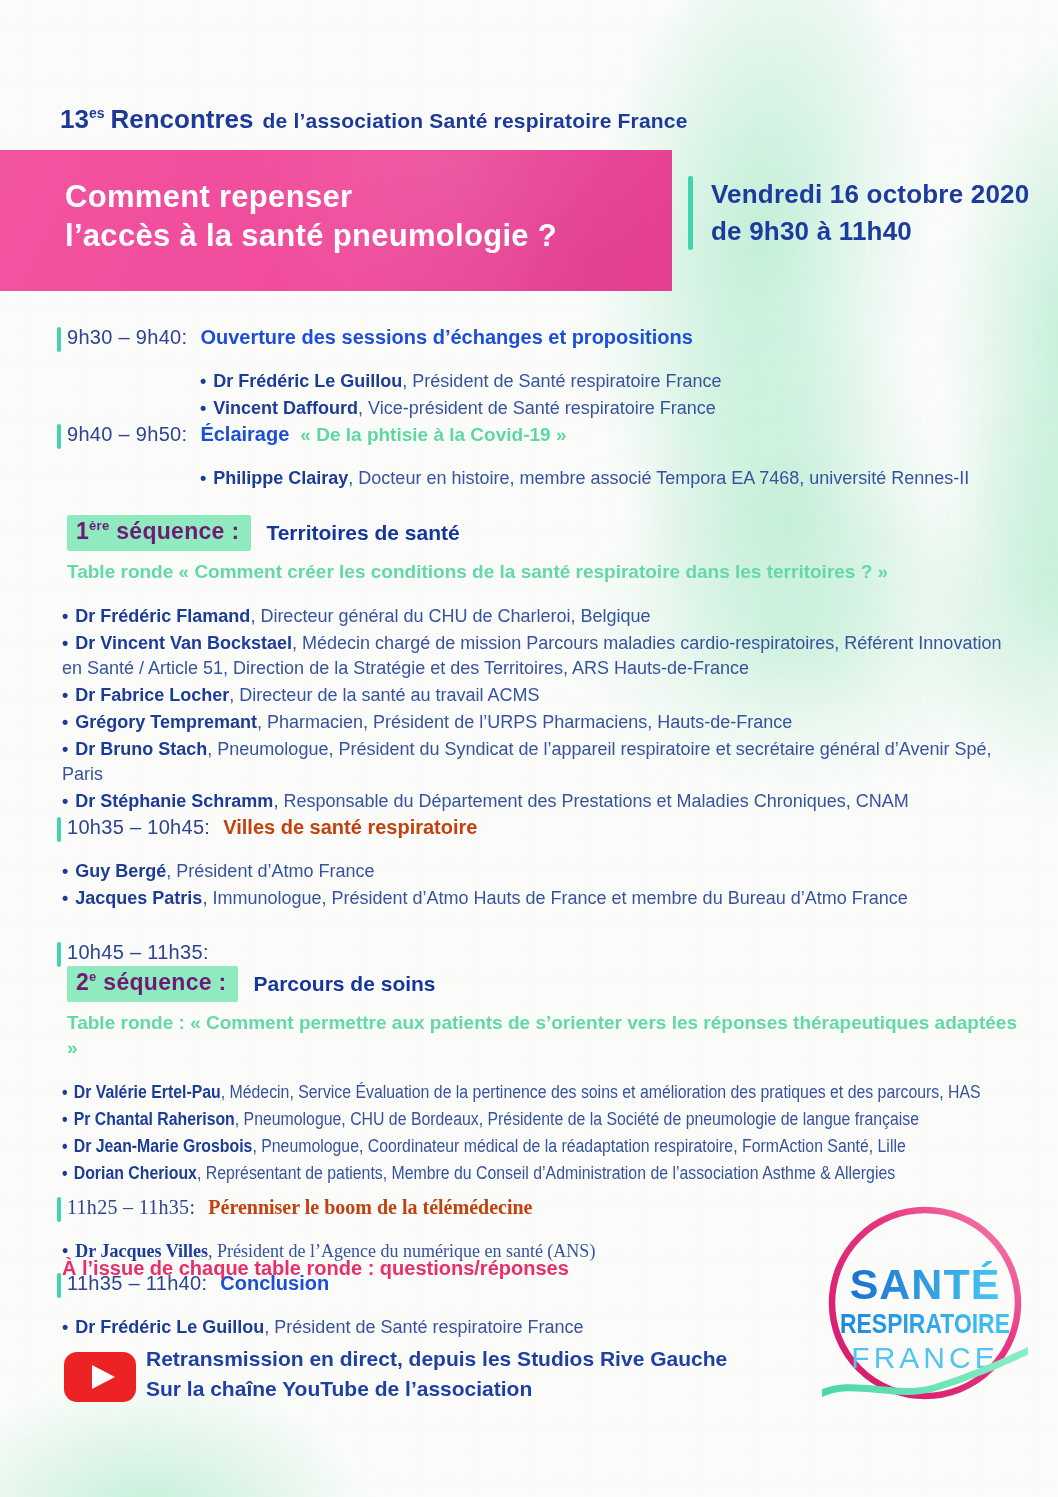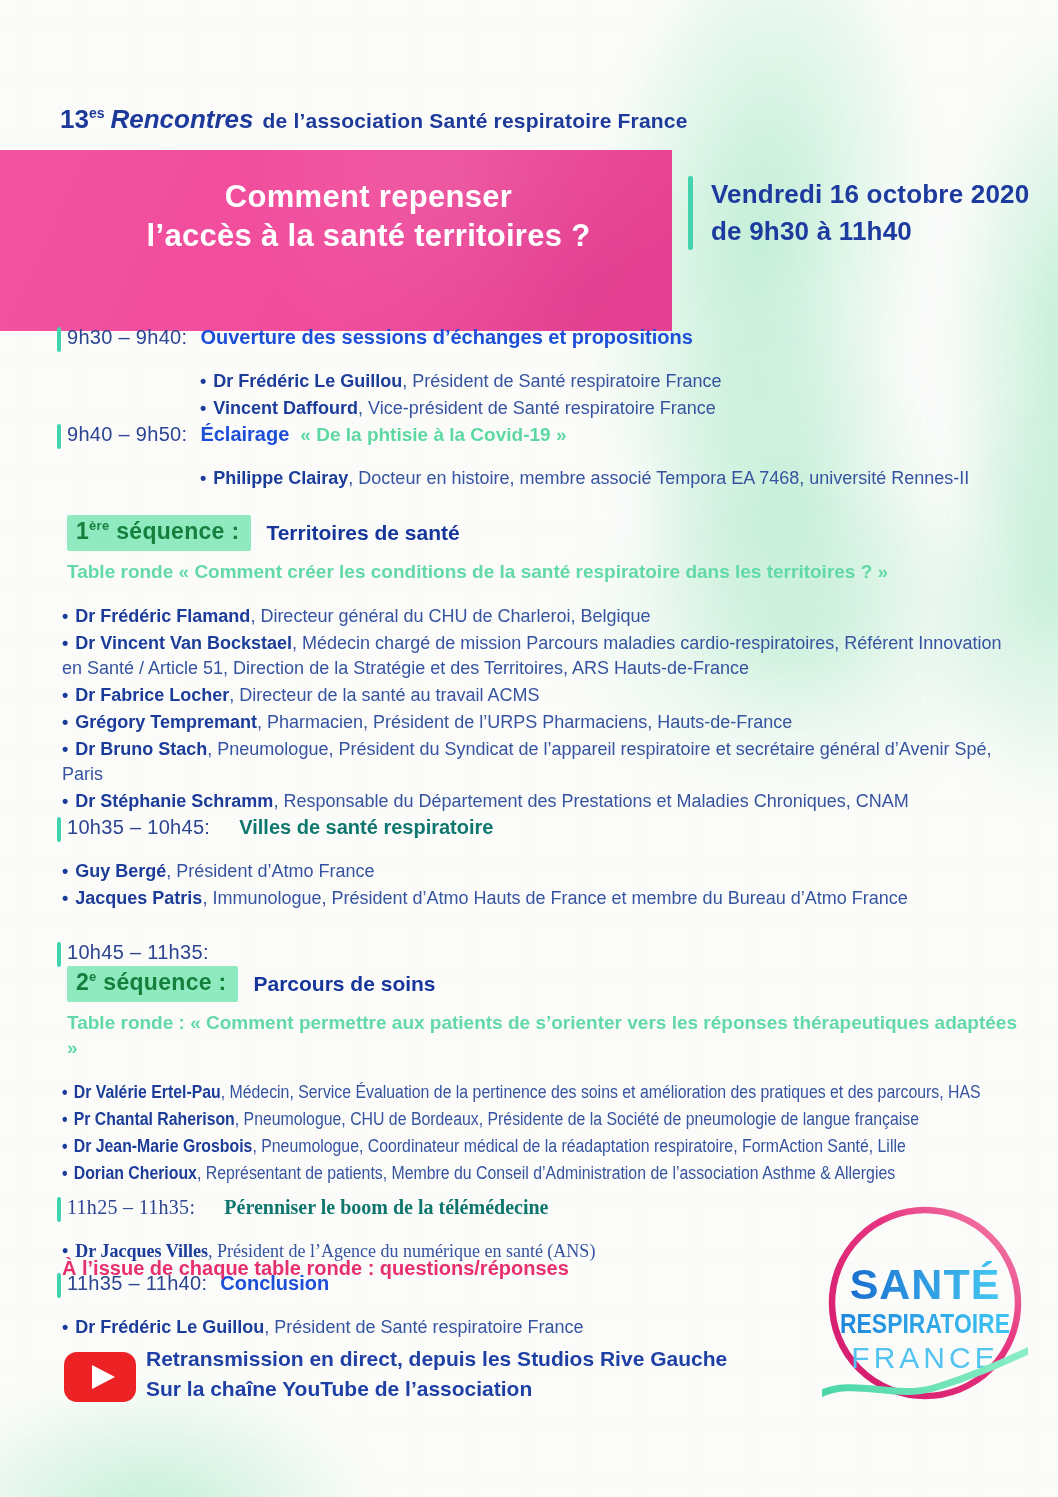--- a/index.html
+++ b/index.html
@@ -17,48 +17,47 @@
   .blob-a2{left:630px;top:300px;width:320px;height:430px;background:radial-gradient(ellipse, rgba(139,226,181,.40), rgba(139,226,181,0) 70%);}
   .blob-b{left:945px;top:30px;width:280px;height:620px;background:radial-gradient(ellipse, rgba(139,226,181,.55), rgba(139,226,181,0) 72%);}
   .blob-b2{left:920px;top:380px;width:260px;height:430px;background:radial-gradient(ellipse, rgba(139,226,181,.42), rgba(139,226,181,0) 70%);}
   .blob-c{left:560px;top:470px;width:470px;height:330px;background:radial-gradient(ellipse, rgba(139,226,181,.30), rgba(139,226,181,0) 70%);}
   .blob-d{left:-70px;top:1380px;width:440px;height:280px;background:radial-gradient(ellipse, rgba(139,226,181,.50), rgba(139,226,181,0) 72%);}
   .content{position:relative;z-index:1;}
   
   .ed-header{position:absolute;left:60px;top:104px;color:#1d3a9a;white-space:nowrap;}
   .ed-num{font-size:26px;font-weight:700;}
   .ed-sup{font-size:14px;font-weight:700;vertical-align:10px;}
-  .ed-title{font-size:26px;font-weight:700;margin-left:6px;font-style:italic;}
+  .ed-title{font-size:26px;font-weight:700;margin-left:6px;}
   .ed-subtitle{font-size:21px;font-weight:700;margin-left:9px;letter-spacing:.2px;}
   
   .banner{
-    position:absolute;left:0;top:150px;width:672px;height:181px;
+    position:absolute;left:0;top:150px;width:672px;height:141px;
     background:linear-gradient(115deg,#f2539f 0%,#f04b9b 55%,#ec4596 100%);
-    text-align:center;
   }
   .banner::after{content:"";position:absolute;inset:0;
     background:radial-gradient(circle at 88% 78%, rgba(190,30,118,.22), transparent 42%),
                radial-gradient(circle at 68% 15%, rgba(255,255,255,.10), transparent 45%);}
   .banner-title{position:relative;z-index:1;padding:27px 0 0 65px;color:#fff;
     font-size:31px;line-height:39px;font-weight:700;letter-spacing:.3px;}
   
   .date-block{position:absolute;left:688px;top:176px;display:flex;}
   .date-tick{width:5px;height:74px;background:#42d4af;border-radius:2px;}
   .date-text{margin-left:18px;color:#1d3a9e;font-size:26px;font-weight:700;line-height:37px;letter-spacing:.2px;}
   
   .schedule{position:absolute;left:0;top:326px;width:1030px;}
   .session{padding-left:67px;padding-right:12px;}
   .time-row{position:relative;display:flex;align-items:baseline;margin-bottom:2px;}
   .tick{position:absolute;left:-10px;top:1px;width:4px;height:25px;background:#42d4af;border-radius:2px;}
   .time{font-size:20px;font-weight:500;color:#2c4491;letter-spacing:.3px;white-space:nowrap;}
   .title{font-size:20px;font-weight:700;color:#1d4ed8;margin-left:13px;white-space:nowrap;}
-  .title-green{font-size:20px;font-weight:700;color:#0f766e;margin-left:29px;white-space:nowrap;}
+  .title-green{font-size:20px;font-weight:700;color:#c2410c;margin-left:13px;white-space:nowrap;}
   .subtitle-green{font-size:19px;font-weight:600;color:#5ed8a2;margin-left:11px;white-space:nowrap;}
   .seq-row{margin-top:2px;display:flex;align-items:center;}
-  .seq-badge{background:#8feac0;color:#15803d;font-size:23px;font-weight:700;
+  .seq-badge{background:#8feac0;color:#701a75;font-size:23px;font-weight:700;
     padding:3px 12px 6px 9px;border-radius:2px;letter-spacing:.3px;}
   .seq-sup{font-size:13px;vertical-align:9px;}
   .seq-label{white-space:pre;}
   .seq-title{font-size:21px;font-weight:700;color:#15359b;margin-left:15px;}
   .table-ronde{font-size:19px;font-weight:700;color:#62d9a7;margin-top:8px;line-height:25px;}
   .speakers{margin-top:20px;margin-left:-5px;}
   .speakers.indent{margin-left:133px;}
   .speaker{font-size:18px;line-height:25px;margin-bottom:2px;color:#35539f;}
   .bullet{color:#1c3c9a;font-weight:700;margin-right:7px;}
   .sp-name{font-weight:700;color:#1c3c9a;}
@@ -85,21 +84,21 @@
 
 <div class="content">
 
   <div class="ed-header">
     <span class="ed-num">13</span><sup class="ed-sup">es</sup><span class="ed-title">Rencontres</span><span class="ed-subtitle">de l’association Santé respiratoire France</span>
   </div>
 
   <div class="banner">
     <div class="banner-title">
       <div>Comment repenser</div>
-      <div>l’accès à la santé territoires ?</div>
+      <div>l’accès à la santé pneumologie ?</div>
     </div>
   </div>
 
   <div class="date-block">
     <div class="date-tick"></div>
     <div class="date-text">
       <div>Vendredi 16 octobre 2020</div>
       <div>de 9h30 à 11h40</div>
     </div>
   </div>

